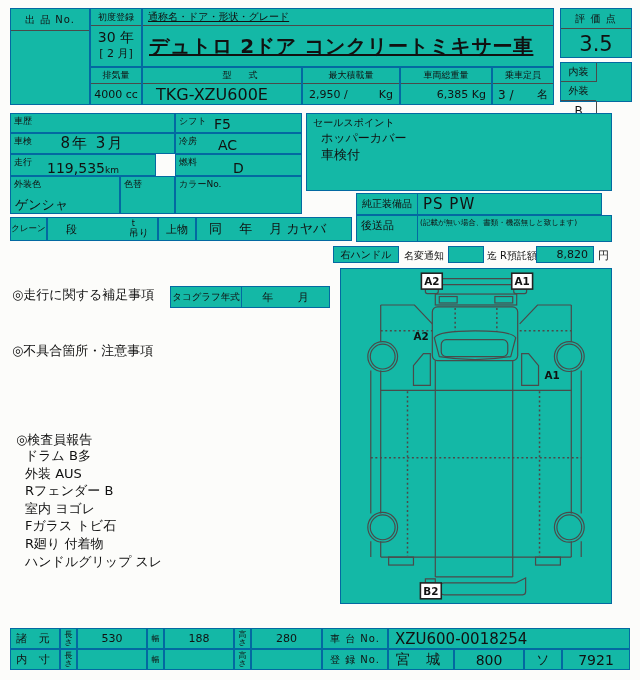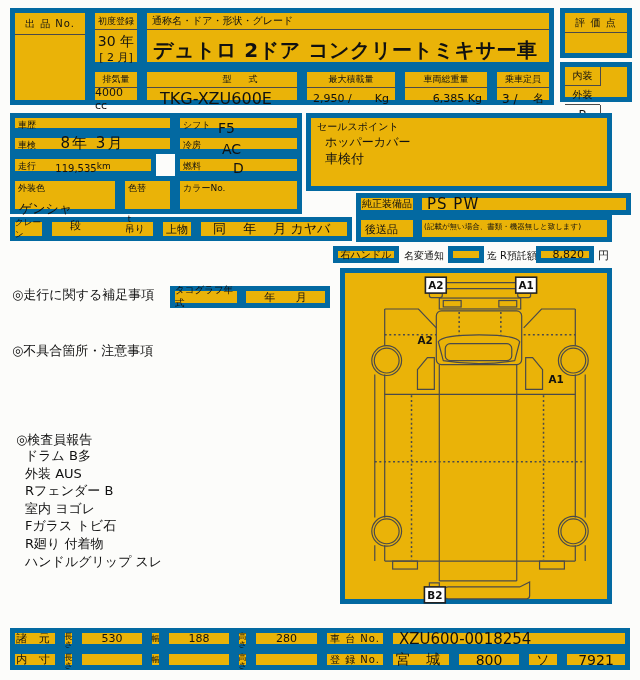--- a/index.html
+++ b/index.html
@@ -1,24 +1,24 @@
 <!DOCTYPE html>
 <html><head>
 <meta charset="utf-8">
 <style>
   html,body{margin:0;padding:0;background:#fafaf8;}
   .sheet{position:relative;width:640px;height:680px;background:#fcfcfa;
          font-family:"DejaVu Sans","Liberation Sans",sans-serif;color:#111;}
-  .cell{position:absolute;box-sizing:border-box;border:5px solid #0369a1;background:#eab308;}
+  .cell{position:absolute;box-sizing:border-box;border:1px solid #0369a1;background:#14b8a6;}
   .nb{position:absolute;box-sizing:border-box;background:transparent;}
   .hed{border-bottom:1px solid #4a4a4a;display:flex;align-items:center;justify-content:center;
        font-size:10px;letter-spacing:1px;}
   .ctr{display:flex;align-items:center;justify-content:center;}
   .corner{position:absolute;top:1px;left:3px;font-size:9px;white-space:nowrap;}
-  .big{font-size:10px;}
+  .big{font-size:14px;}
   .unit{font-size:9px;}
   .row{display:flex;align-items:center;}
   .vlab{font-size:8px;line-height:8px;width:9px;margin:auto;text-align:center;word-break:break-all;}
   .tsuri{display:inline-flex;flex-direction:column;line-height:1;align-items:flex-start;}
   .tsuri .t{font-size:8px;margin-left:3px;}
   .dot{stroke-dasharray:2 2.6;stroke-width:1.5;}
   svg text{font-family:"DejaVu Sans","Liberation Sans",sans-serif;}
 </style>
 </head>
 <body>
@@ -30,27 +30,28 @@
   </div>
 
   <div class="cell" style="left:90px;top:8px;width:52px;height:59px;">
     <div class="hed" style="height:16px;font-size:9px;letter-spacing:0;">初度登録</div>
     <div style="text-align:center;line-height:1.25;padding-top:3px;">
       <div style="font-size:14px;">30 年</div>
       <div style="font-size:11px;">[ 2 月]</div>
     </div>
   </div>
 
-  <div class="cell" style="left:142px;top:8px;width:412px;height:59px;">
+  <div class="cell" style="left:142px;top:8px;width:412px;height:59px;text-decoration:underline;">
     <div class="hed" style="height:16px;justify-content:flex-start;padding-left:5px;font-size:10px;letter-spacing:0;">通称名・ドア・形状・グレード</div>
     <div style="display:flex;align-items:center;height:41px;padding-left:6px;font-size:20px;font-weight:700;letter-spacing:0.5px;white-space:nowrap;">デュトロ 2ドア コンクリートミキサー車</div>
   </div>
 
   <div class="cell" style="left:560px;top:8px;width:72px;height:50px;">
     <div class="hed" style="height:19px;">評 価 点</div>
+    <div class="ctr" style="height:29px;font-size:21px;">3.5</div>
   </div>
 
   <div class="cell" style="left:560px;top:62px;width:72px;height:40px;display:flex;flex-wrap:wrap;">
     <div class="hed" style="width:35px;height:18px;border-right:1px solid #4a4a4a;letter-spacing:0;">内装</div>
     <div class="hed" style="width:35px;height:18px;letter-spacing:0;">外装</div>
     <div class="ctr" style="width:35px;height:20px;border-right:1px solid #4a4a4a;font-size:12px;">B</div>
     <div class="ctr" style="width:35px;height:20px;font-size:12px;"></div>
   </div>
 
   <div class="cell" style="left:90px;top:67px;width:52px;height:38px;">
@@ -146,21 +147,21 @@
 
   <div class="cell" style="left:306px;top:113px;width:306px;height:78px;padding:2px 6px;">
     <div style="font-size:10px;">セールスポイント</div>
     <div style="font-size:12px;padding-left:8px;line-height:1.35;">ホッパーカバー</div>
     <div style="font-size:13px;padding-left:8px;line-height:1.35;">車検付</div>
   </div>
 
   <div class="cell" style="left:356px;top:193px;width:62px;height:22px;">
     <div class="ctr" style="height:100%;font-size:10px;">純正装備品</div>
   </div>
-  <div class="cell" style="left:417px;top:193px;width:214px;height:22px;">
+  <div class="cell" style="left:417px;top:193px;width:185px;height:22px;">
     <div class="row" style="height:100%;padding-left:5px;font-size:15px;letter-spacing:1px;">PS PW</div>
   </div>
   <div class="cell" style="left:356px;top:215px;width:62px;height:27px;">
     <div class="row" style="height:18px;padding-left:4px;font-size:11px;">後送品</div>
   </div>
   <div class="cell" style="left:417px;top:215px;width:195px;height:27px;">
     <div style="font-size:7.5px;padding:2px 2px;">(記載が無い場合、書類・機器無しと致します)</div>
   </div>
 
   <div class="cell" style="left:333px;top:246px;width:66px;height:17px;">

